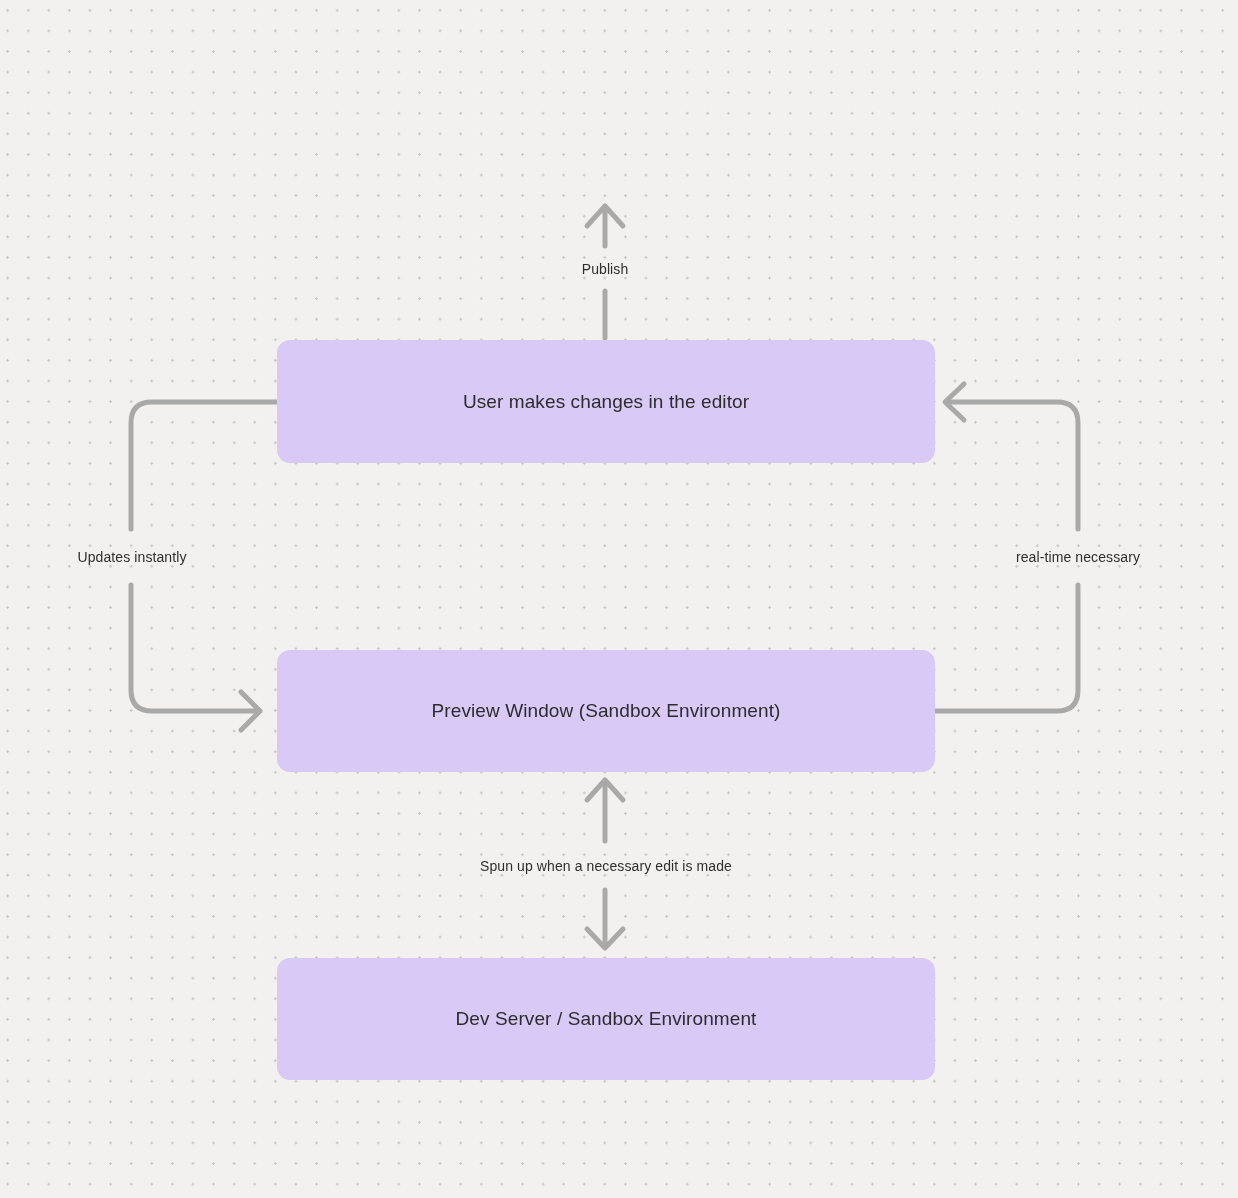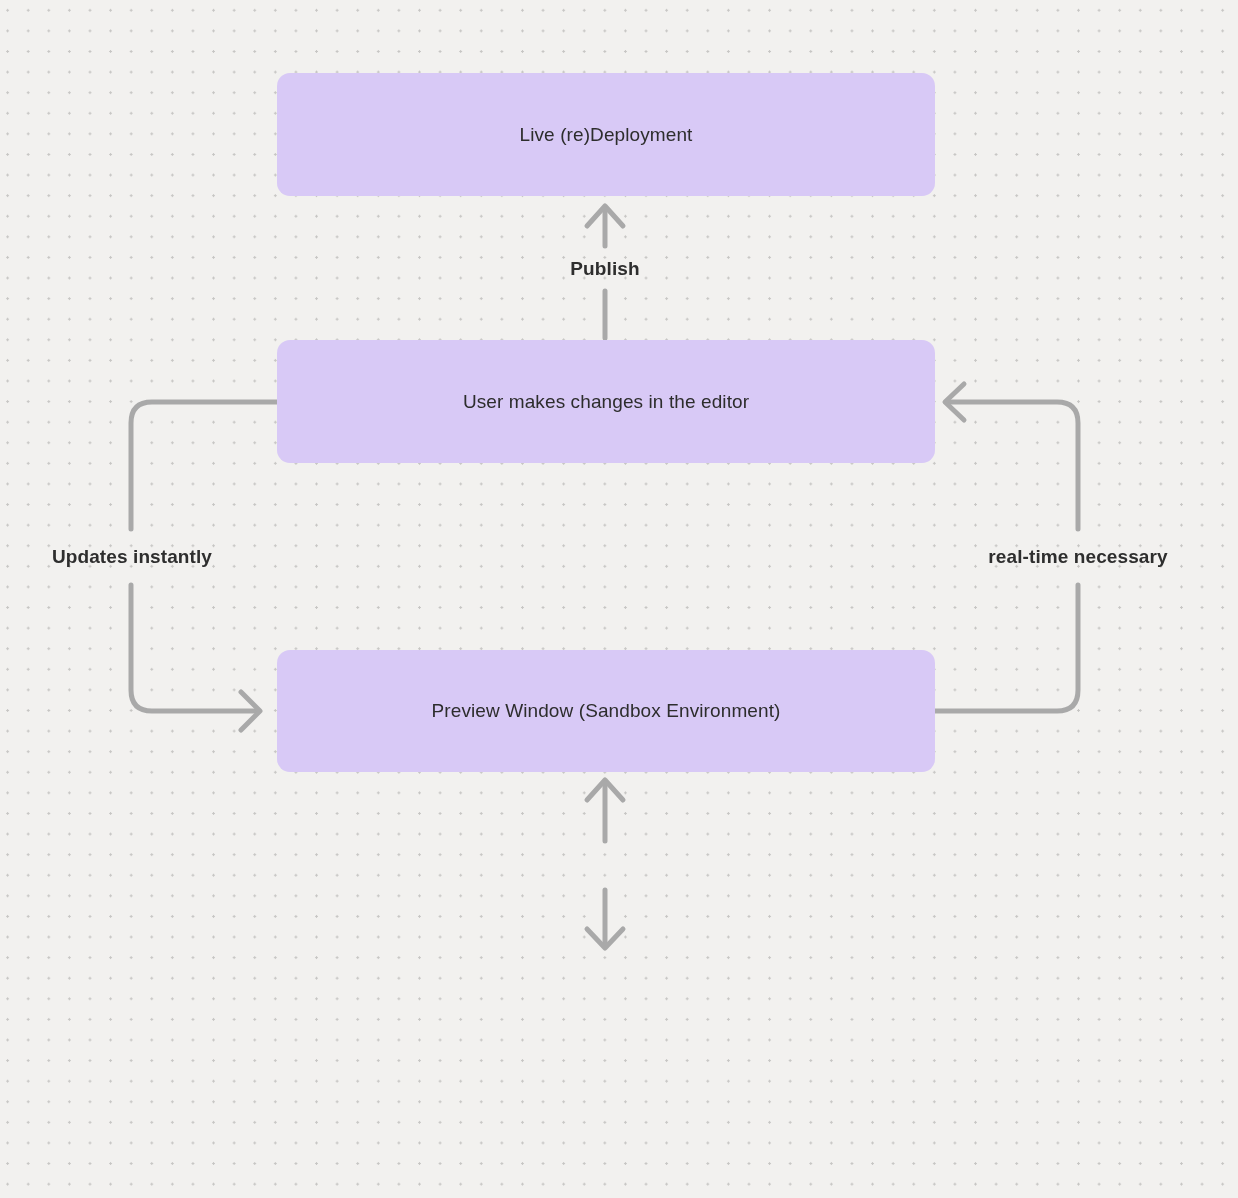--- a/index.html
+++ b/index.html
@@ -52,22 +52,22 @@
   }
   .node-1 { top: 73px; }
   .node-2 { top: 340px; }
   .node-3 { top: 650px; height: 122px; }
   .node-4 { top: 958px; height: 122px; }
   .edge-label {
     position: absolute;
     transform: translate(-50%, -50%);
     white-space: nowrap;
     color: #2e2e2e;
-    font-size: 19px;
-    font-weight: 700;
+    font-size: 14px;
+    font-weight: 400;
     letter-spacing: 0.1px;
     cursor: pointer;
   }
   .label-publish   { left: 605px;  top: 269px; }
   .label-updates   { left: 132px;  top: 557px; text-align: right; }
   .label-feedback  { left: 1078px; top: 557px; }
   .label-spun      { left: 606px;  top: 866px; }
 </style>
 </head>
 <body>
@@ -95,30 +95,31 @@
     </g>
 
     <g>
       <path d="M587 800 L605 780 L623 800"></path>
       <path d="M605 783 L605 841"></path>
       <path d="M605 890 L605 946"></path>
       <path d="M587 929 L605 948 L623 929"></path>
     </g>
   </svg>
 
-  <div class="node node-1">
-    <span>Live (re)Deployment</span>
-  </div>
 
   <div class="node node-3">
     <span>Preview Window (Sandbox Environment)</span>
   </div>
 
   <div class="node node-2">
     <span>User makes changes in the editor</span>
   </div>
 
+  <div class="node node-4">
+    <span>Dev Server / Sandbox Environment</span>
+  </div>
 
   <div class="edge-label label-publish">Publish</div>
   <div class="edge-label label-updates">Updates instantly</div>
   <div class="edge-label label-feedback">real-time necessary</div>
+  <div class="edge-label label-spun">Spun up when a necessary edit is made</div>
 
 </div>
 
 </body></html>

